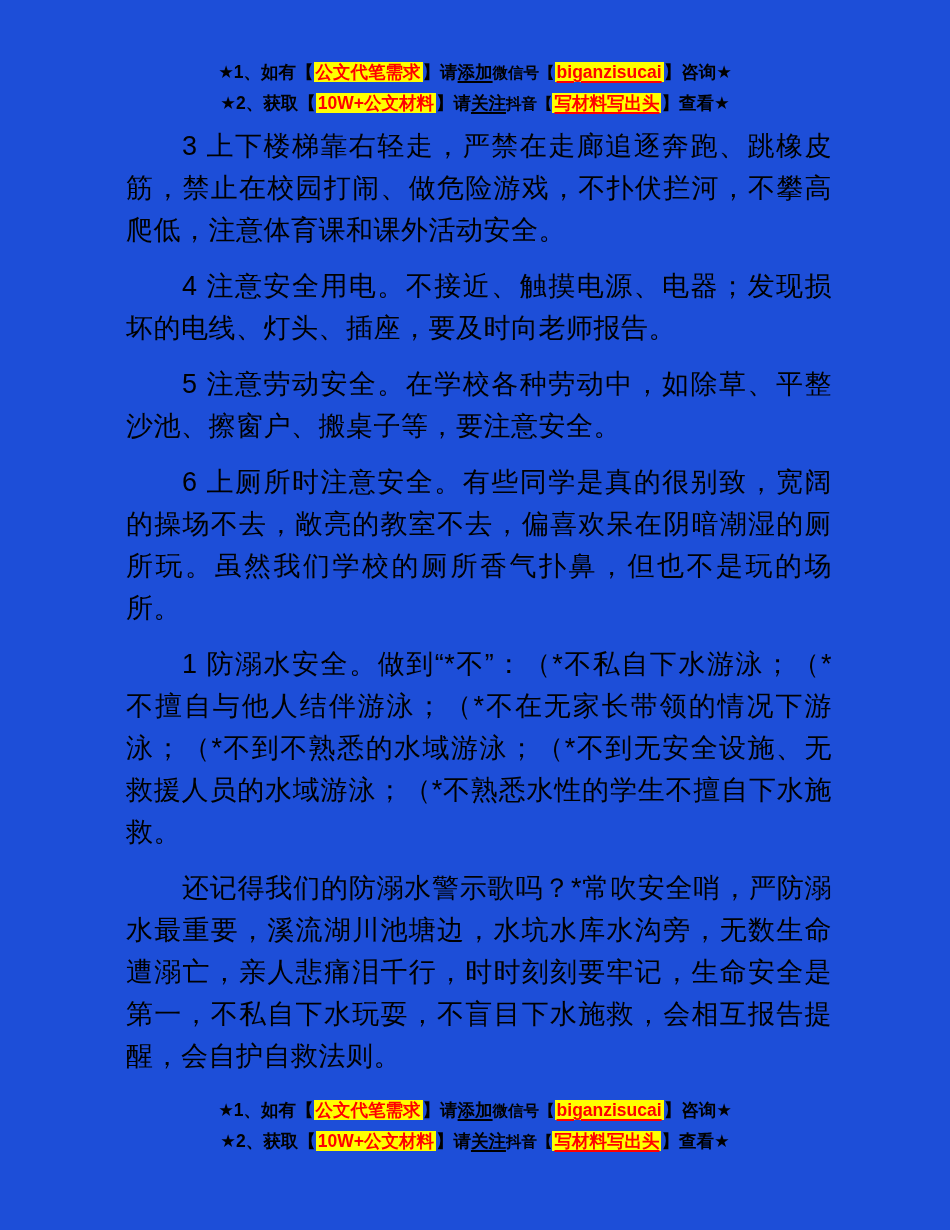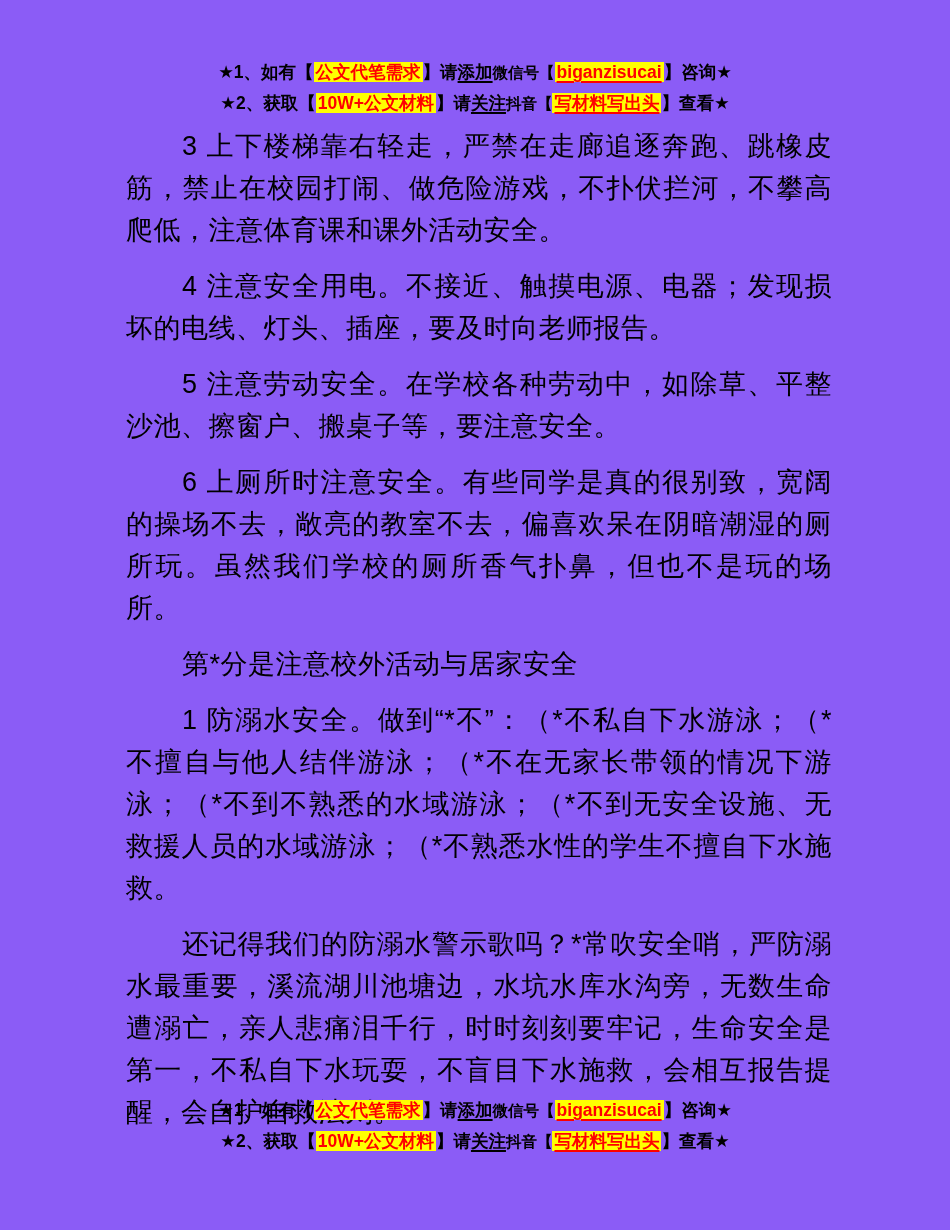--- a/index.html
+++ b/index.html
@@ -4,21 +4,21 @@
 <style>
   html, body {
     margin: 0;
     padding: 0;
     background: #ffffff;
   }
   .page {
     position: relative;
     width: 950px;
     height: 1230px;
-    background: #8b5cf6;
+    background: #1d4ed8;
     overflow: hidden;
     font-family: "Liberation Sans", "DejaVu Sans", sans-serif;
     color: #000000;
   }
   
   .notice {
     text-align: center;
     font-weight: bold;
     font-size: 17.5px;
     line-height: 30px;
@@ -75,21 +75,20 @@
     <div class="notice-line">
       <span class="seg">★2、获取【</span><span class="seg hl">10W+公文材料</span><span class="seg">】请</span><span class="seg ul-black">关注</span><span class="seg seg-small">抖音【</span><span class="seg hl ul-red">写材料写出头</span><span class="seg">】查看★</span>
     </div>
   </div>
 
   <div class="doc-body">
     <p>3 上下楼梯靠右轻走，严禁在走廊追逐奔跑、跳橡皮筋，禁止在校园打闹、做危险游戏，不扑伏拦河，不攀高爬低，注意体育课和课外活动安全。</p>
     <p>4 注意安全用电。不接近、触摸电源、电器；发现损坏的电线、灯头、插座，要及时向老师报告。</p>
     <p>5 注意劳动安全。在学校各种劳动中，如除草、平整沙池、擦窗户、搬桌子等，要注意安全。</p>
     <p>6 上厕所时注意安全。有些同学是真的很别致，宽阔的操场不去，敞亮的教室不去，偏喜欢呆在阴暗潮湿的厕所玩。虽然我们学校的厕所香气扑鼻，但也不是玩的场所。</p>
-    <p>第*分是注意校外活动与居家安全</p>
     <p>1 防溺水安全。做到“*不”：（*不私自下水游泳；（*不擅自与他人结伴游泳；（*不在无家长带领的情况下游泳；（*不到不熟悉的水域游泳；（*不到无安全设施、无救援人员的水域游泳；（*不熟悉水性的学生不擅自下水施救。</p>
     <p>还记得我们的防溺水警示歌吗？*常吹安全哨，严防溺水最重要，溪流湖川池塘边，水坑水库水沟旁，无数生命遭溺亡，亲人悲痛泪千行，时时刻刻要牢记，生命安全是第一，不私自下水玩耍，不盲目下水施救，会相互报告提醒，会自护自救法则。</p>
   </div>
 
   <div class="notice notice-footer">
     <div class="notice-line">
       <span class="seg">★1、如有【</span><span class="seg hl">公文代笔需求</span><span class="seg">】请</span><span class="seg ul-black">添加</span><span class="seg seg-small">微信号【</span><span class="seg hl ul-red">biganzisucai</span><span class="seg">】咨询★</span>
     </div>
     <div class="notice-line">
       <span class="seg">★2、获取【</span><span class="seg hl">10W+公文材料</span><span class="seg">】请</span><span class="seg ul-black">关注</span><span class="seg seg-small">抖音【</span><span class="seg hl ul-red">写材料写出头</span><span class="seg">】查看★</span>

